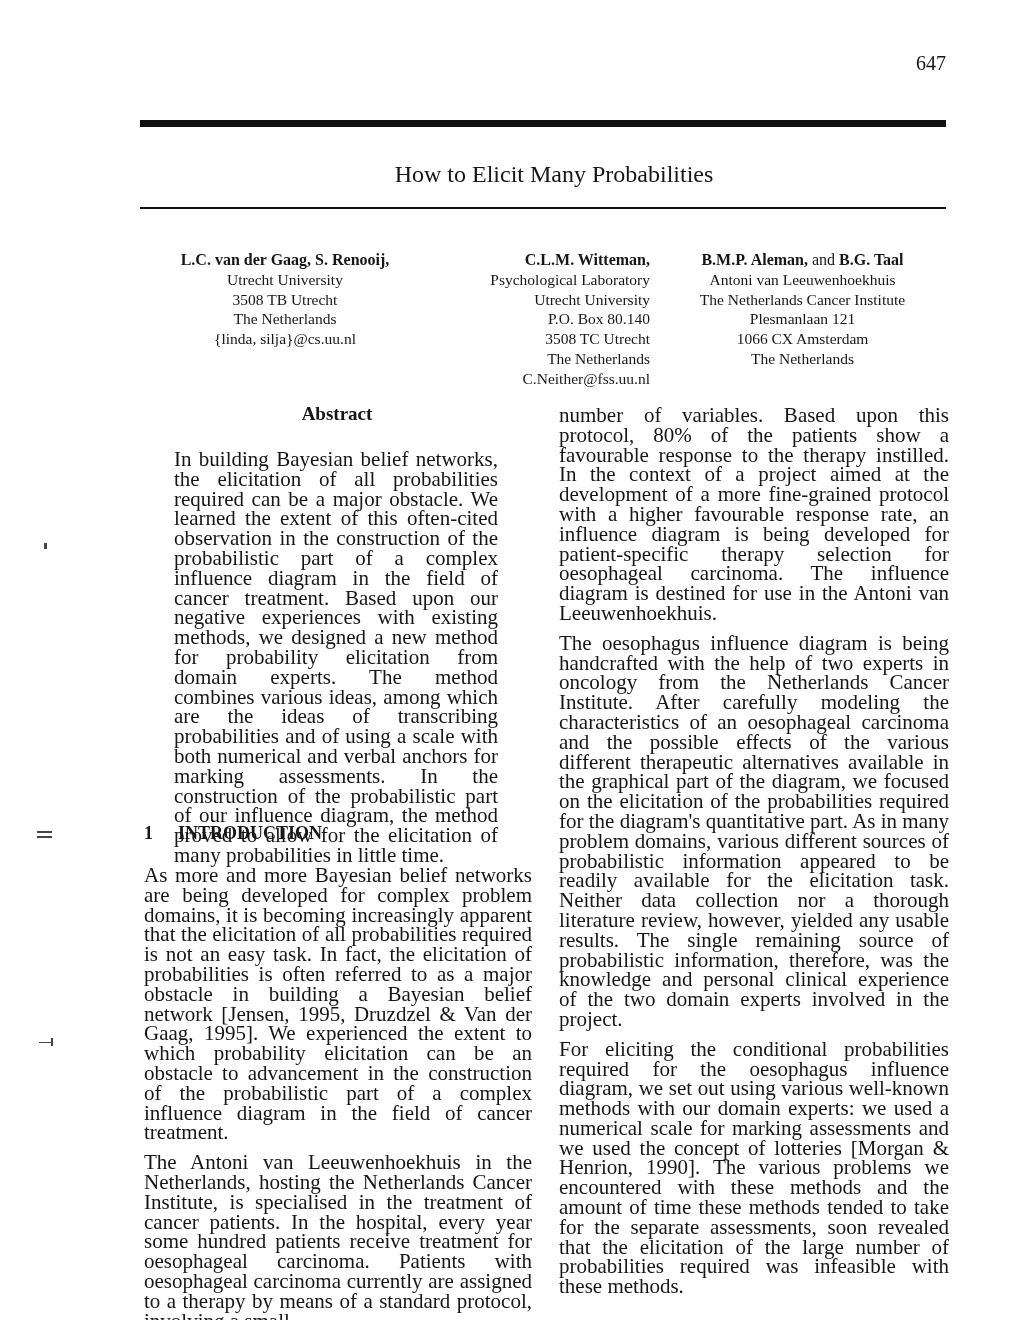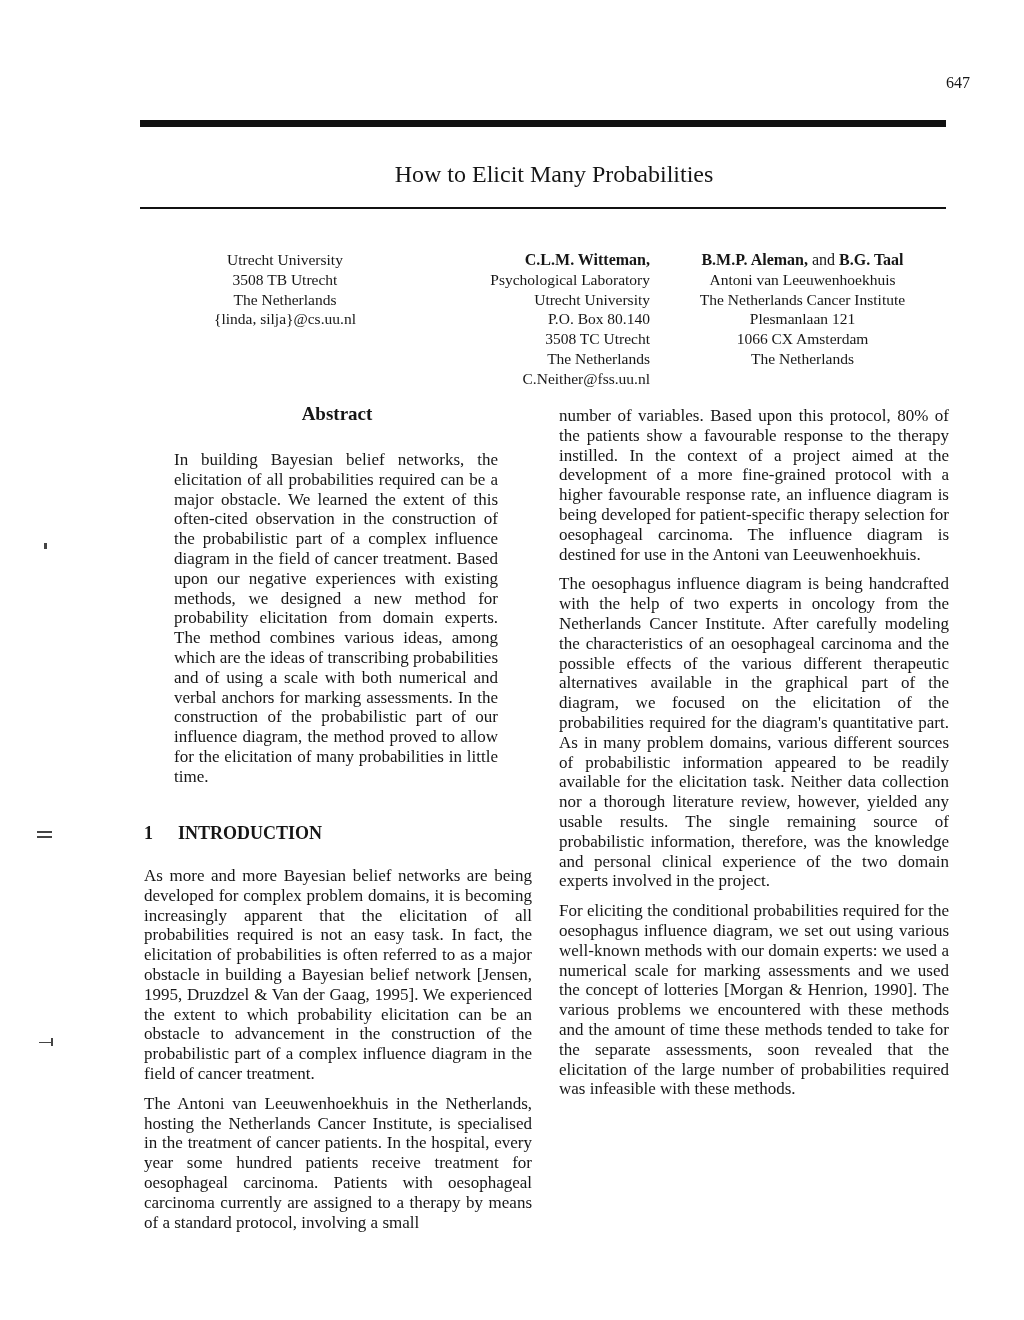--- a/index.html
+++ b/index.html
@@ -1,52 +1,53 @@
 <!DOCTYPE html>
 <html><head>
 <meta charset="utf-8">
 <style>
   html, body { margin: 0; padding: 0; background: #ffffff; }
   body { width: 1024px; height: 1320px; position: relative; overflow: hidden;
          font-family: "DejaVu Serif", "Liberation Serif", serif; color: #161616; }
-  .page-number { position: absolute; top: 74px; left: 916px; font-size: 16px;
-                 font-family: "Liberation Serif", serif; margin-left: 30px; }
+  .page-number { position: absolute; top: 52px; left: 916px; font-size: 20px;
+                 font-family: "Liberation Serif", serif; }
   .rule-thick { position: absolute; left: 140px; width: 806px; top: 120px; height: 7px; background: #111; }
   .title { position: absolute; top: 150px; left: 140px; width: 806px; text-align: center;
            font-size: 24px; font-family: "Liberation Serif", serif; }
   .rule-thin { position: absolute; left: 140px; width: 806px; top: 207px; height: 2px; background: #111; }
   .author-block { position: absolute; top: 250px; text-align: center;
                   font-family: "Liberation Serif", serif; font-size: 15.5px; line-height: 19.8px; }
   .author-block .names { font-weight: bold; font-size: 16px; }
   .author-block .names .plain { font-weight: normal; }
   .author-1 { left: 140px; width: 290px; }
   .author-2 { left: 430px; width: 220px; text-align: right; }
   .author-3 { left: 655px; width: 295px; }
   .abstract-head { position: absolute; top: 403px; left: 170px; width: 334px; text-align: center;
                    font-size: 19px; font-family: "Liberation Serif", serif; font-weight: bold; }
-  .col { position: absolute; font-family: "Liberation Serif", serif; font-size: 17px;
+  .col { position: absolute; font-family: "Liberation Serif", serif; font-size: 21px;
          line-height: 19.8px; text-align: justify; hyphens: manual; }
   .col p { margin: 0 0 10px 0; }
   .abstract-text { top: 450px; left: 174px; width: 324px; }
   .section-head { position: absolute; top: 823px; left: 144px; font-size: 18px;
                   font-family: "Liberation Serif", serif; font-weight: bold; }
   .section-head .num { display: inline-block; width: 34px; }
   .left-col { top: 866px; left: 144px; width: 388px; }
   .right-col { top: 406px; left: 559px; width: 390px; }
   .margin-mark { position: absolute; background: #444; }
 </style>
 </head>
 <body>
 
 <div class="page-number">647</div>
 <div class="rule-thick"></div>
 <h1 class="title" style="margin:11px;font-weight:normal;">How to Elicit Many Probabilities</h1>
 <div class="rule-thin"></div>
 
 <div class="author-block author-1">
+  <div class="names">L.C. van der Gaag, S. Renooij,</div>
   <div>Utrecht University</div>
   <div>3508 TB Utrecht</div>
   <div>The Netherlands</div>
   <div>{linda, silja}@cs.uu.nl</div>
 </div>
 
 <div class="author-block author-2">
   <div class="names">C.L.M. Witteman,</div>
   <div>Psychological Laboratory</div>
   <div>Utrecht University</div>

